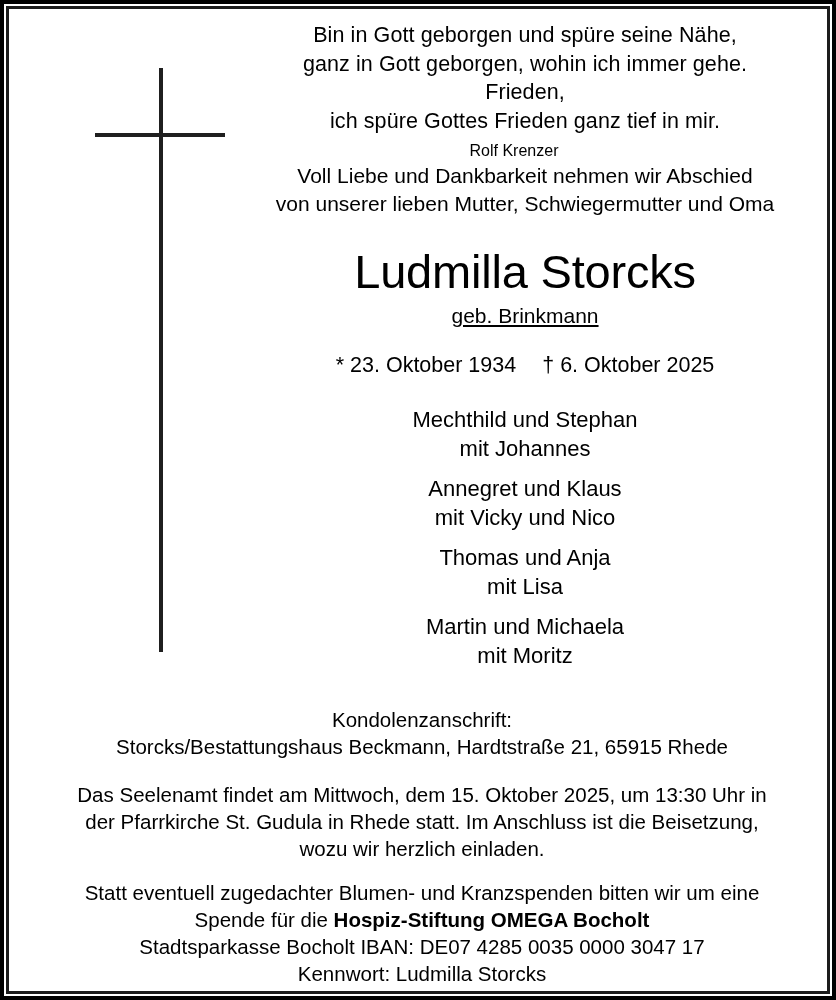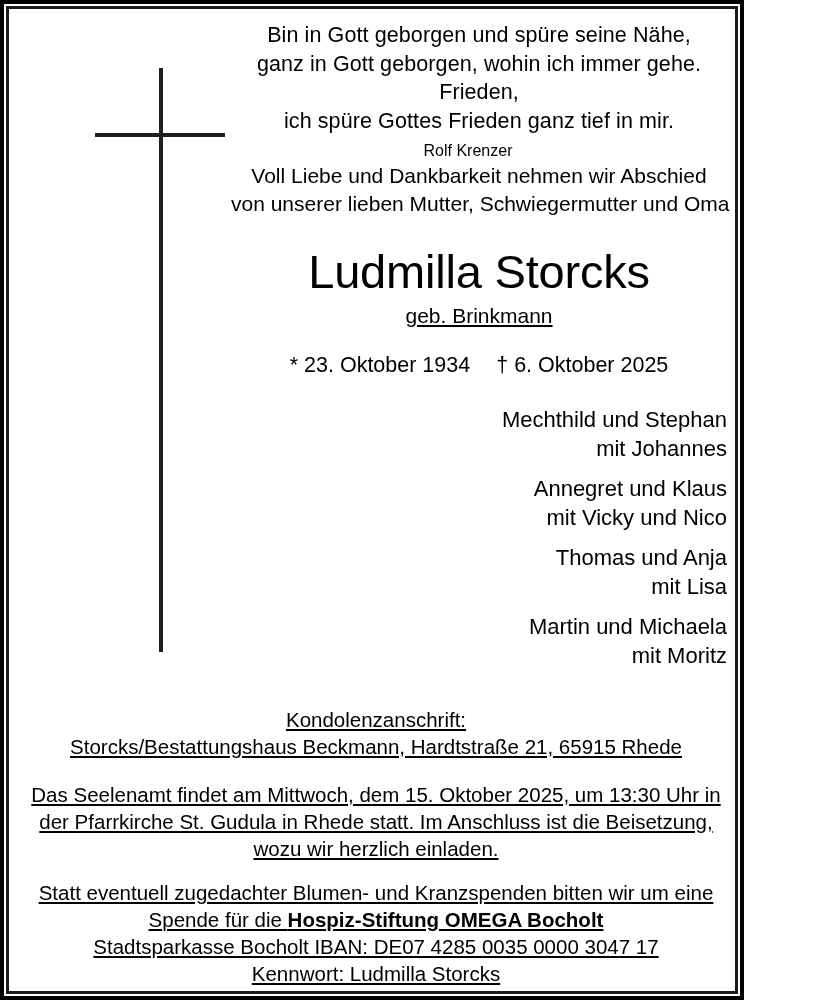--- a/index.html
+++ b/index.html
@@ -7,21 +7,21 @@
     padding: 0;
     background: #ffffff;
   }
   body {
     font-family: "Liberation Sans", sans-serif;
     -webkit-font-smoothing: antialiased;
   }
 
   .notice {
     position: relative;
-    width: 744px;
+    width: 836px;
     height: 1000px;
     box-sizing: border-box;
     background: #ffffff;
     overflow: hidden;
   }
 
   
   .frame-outer {
     position: absolute;
     inset: 0;
@@ -133,30 +133,29 @@
 
   .family {
     margin-top: 26px;
   }
   .family-group {
     font-size: 22px;
     line-height: 29px;
     margin-bottom: 11px;
   }
   .family-group:last-child { margin-bottom: 0; }
-  .family-line { white-space: nowrap; text-align: right; }
+  .family-line { white-space: nowrap; }
 
   
   .block {
     position: absolute;
     left: 18px;
     right: 10px;
     text-align: center;
     color: #000000;
-    text-decoration: underline;
   }
 
   .condolence {
     top: 697px;
     font-size: 20.5px;
     line-height: 27px;
   }
   .condolence-line { white-space: nowrap; }
 
   .service {

